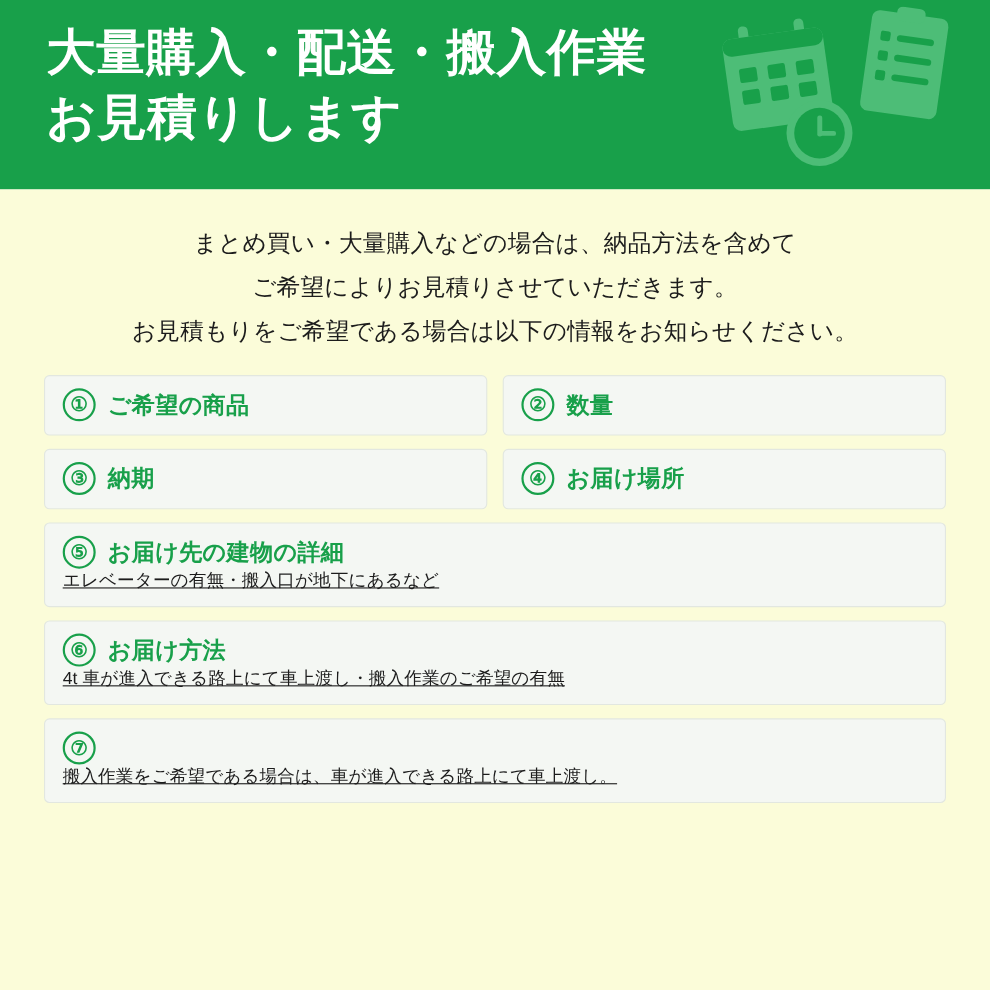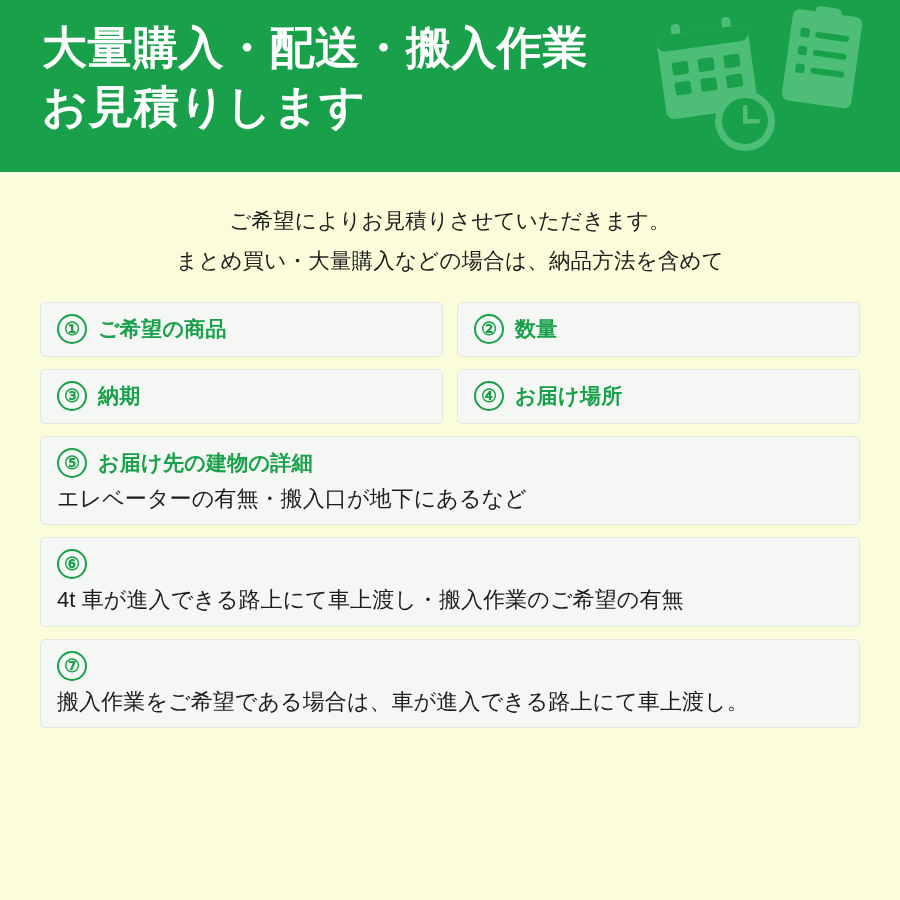--- a/index.html
+++ b/index.html
@@ -102,25 +102,26 @@
   }
   .card-title {
     color: #18a04a;
     font-size: 21px;
     font-weight: bold;
     letter-spacing: 0.3px;
     line-height: 1.2;
   }
   .card-sub {
     color: #1c1c1c;
-    font-size: 22px;
-    margin-top: 7px;
+    font-size: 16px;
+    margin-top: 2px;
     letter-spacing: 0.1px;
     line-height: 1.25;
     white-space: nowrap;
+    text-decoration: underline;
   }
   .footer-strip {
     width: 900px;
     height: 0;
   }
 </style>
 </head>
 <body>
 
 <div id="page">
@@ -165,22 +166,23 @@
           <rect x="95" y="99" width="4.5" height="19" rx="2" fill="#4dbd77"></rect>
           <rect x="96" y="113" width="16" height="4.5" rx="2" fill="#4dbd77"></rect>
         </g>
       </g>
     </svg>
   </div>
 
   <div class="body-area">
 
     <div class="intro">
+      <div>まとめ買い・大量購入などの場合は、納品方法を含めて</div>
       <div>ご希望によりお見積りさせていただきます。</div>
-      <div>まとめ買い・大量購入などの場合は、納品方法を含めて</div>
+      <div>お見積もりをご希望である場合は以下の情報をお知らせください。</div>
     </div>
 
     <div class="grid-row">
       <div class="card half">
         <div class="card-head">
           <span class="num">①</span>
           <span class="card-title">ご希望の商品</span>
         </div>
       </div>
       <div class="card half">
@@ -213,20 +215,21 @@
           <span class="card-title">お届け先の建物の詳細</span>
         </div>
         <div class="card-sub">エレベーターの有無・搬入口が地下にあるなど</div>
       </div>
     </div>
 
     <div class="grid-row">
       <div class="card full">
         <div class="card-head">
           <span class="num">⑥</span>
+          <span class="card-title">お届け方法</span>
         </div>
         <div class="card-sub">4t 車が進入できる路上にて車上渡し・搬入作業のご希望の有無</div>
       </div>
     </div>
 
     <div class="grid-row">
       <div class="card full">
         <div class="card-head">
           <span class="num">⑦</span>
         </div>

